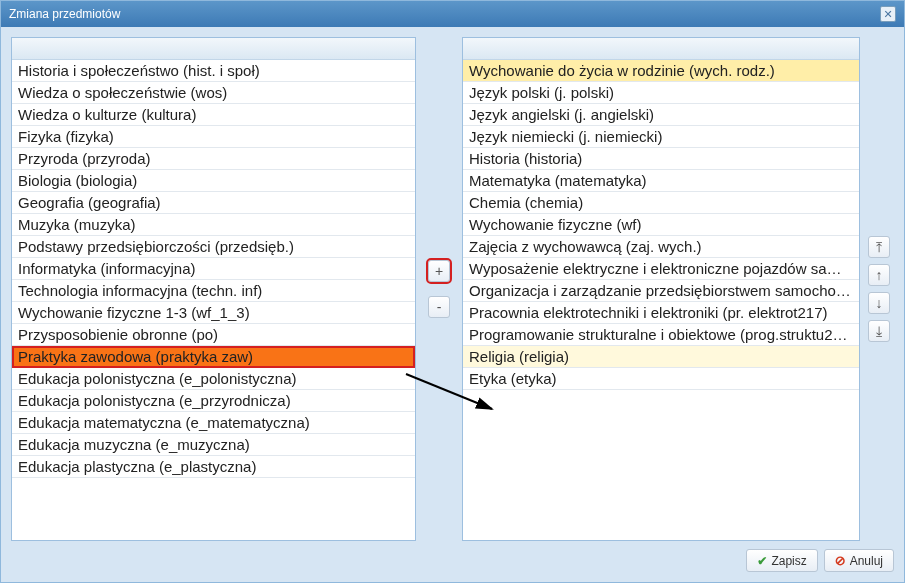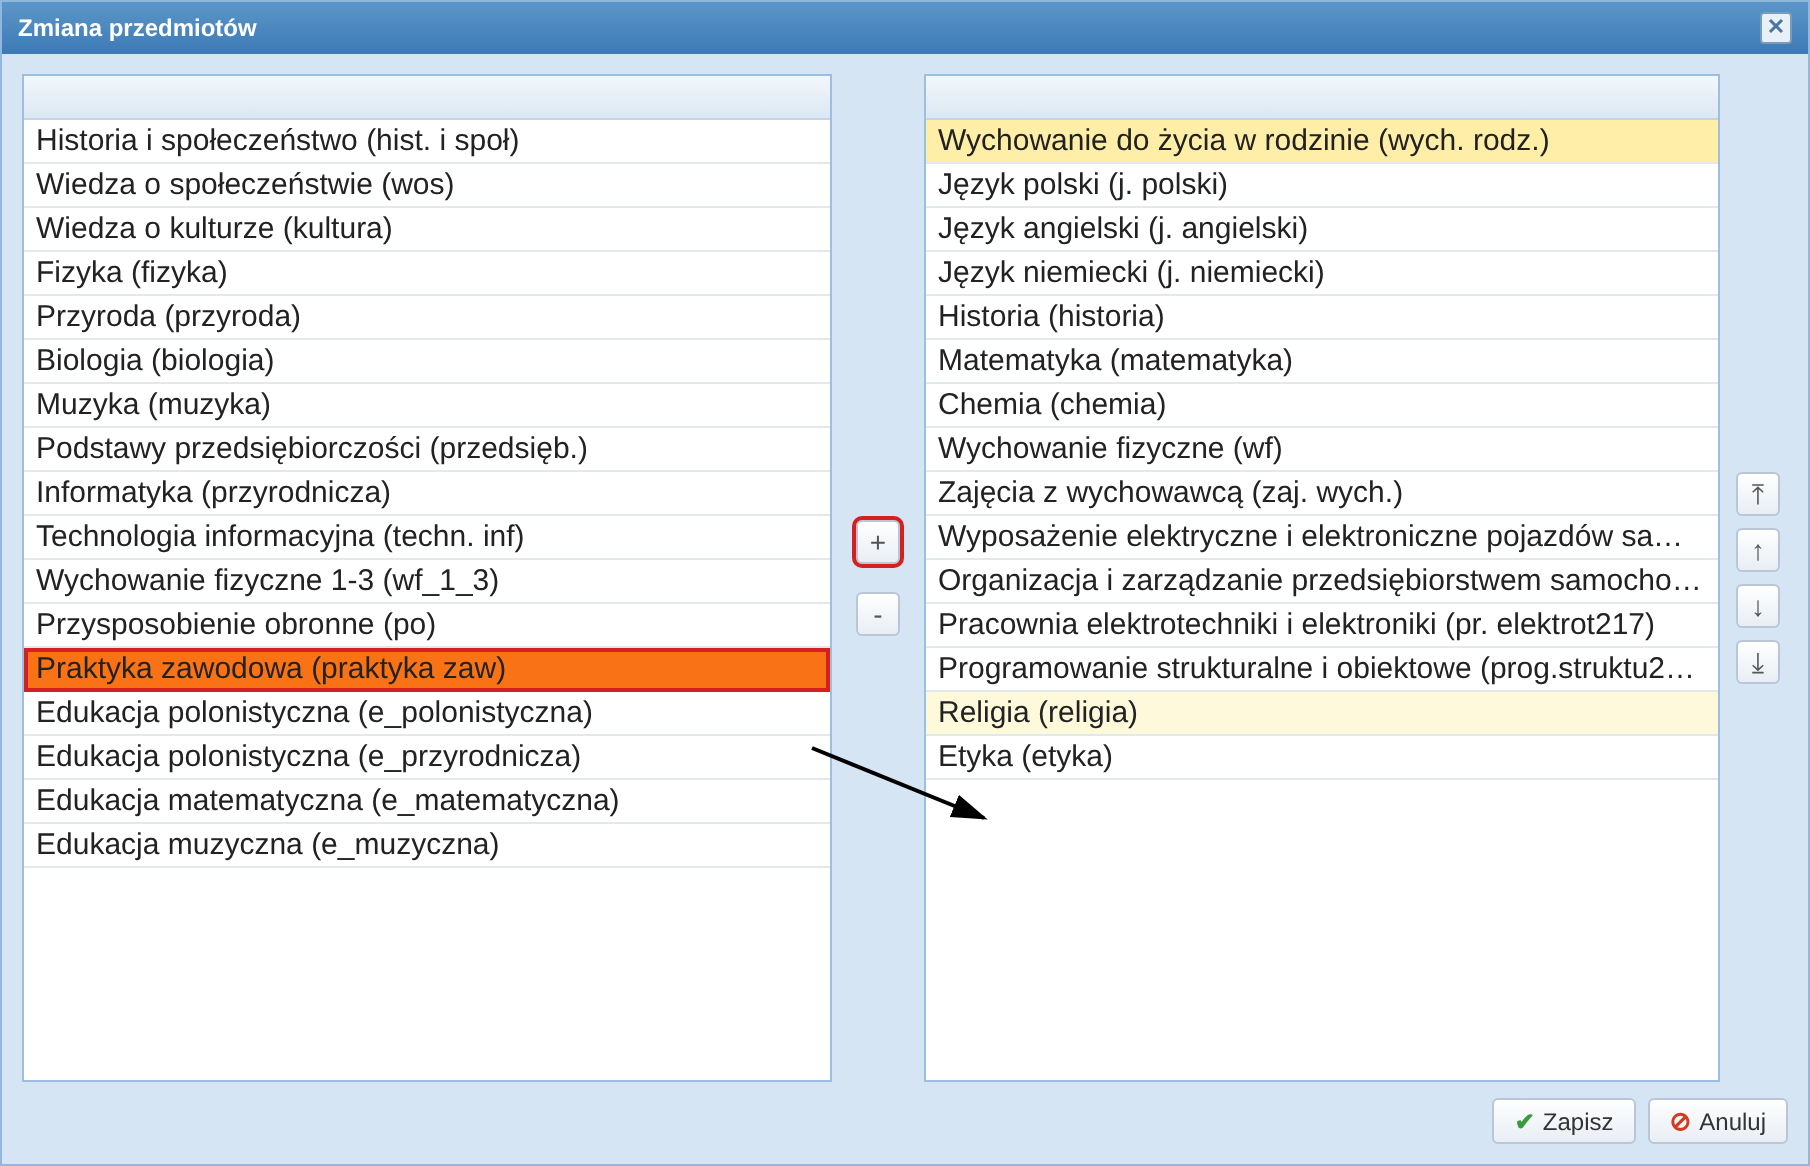--- a/index.html
+++ b/index.html
@@ -15,21 +15,21 @@
   width: 905px;
   height: 583px;
   background: #d6e5f3;
   border: 1px solid #8fb8dc;
   display: flex;
   flex-direction: column;
 }
 .titlebar {
   background: linear-gradient(to bottom, #5c96c9, #3d7ab5);
   color: #fff;
-  font-weight: bold;
+  font-weight: normal;
   font-size: 12px;
   padding: 5px 8px;
   display: flex;
   justify-content: space-between;
   align-items: center;
   gap: 24px;
 }
 .close-btn {
   width: 16px;
   height: 16px;
@@ -177,31 +177,33 @@
 
       <div class="list-panel left-panel">
         <div class="list-header"></div>
         <div class="list-body" id="left-list">
             <div class="list-row">Historia i społeczeństwo (hist. i społ)</div>
             <div class="list-row">Wiedza o społeczeństwie (wos)</div>
             <div class="list-row">Wiedza o kulturze (kultura)</div>
             <div class="list-row">Fizyka (fizyka)</div>
             <div class="list-row">Przyroda (przyroda)</div>
             <div class="list-row">Biologia (biologia)</div>
+            <div class="list-row">Geografia (geografia)</div>
             <div class="list-row">Muzyka (muzyka)</div>
             <div class="list-row">Podstawy przedsiębiorczości (przedsięb.)</div>
-            <div class="list-row">Informatyka (przyrodnicza)</div>
+            <div class="list-row">Informatyka (informacyjna)</div>
             <div class="list-row">Technologia informacyjna (techn. inf)</div>
             <div class="list-row">Wychowanie fizyczne 1-3 (wf_1_3)</div>
             <div class="list-row">Przysposobienie obronne (po)</div>
             <div class="list-row selected-source">Praktyka zawodowa (praktyka zaw)</div>
             <div class="list-row">Edukacja polonistyczna (e_polonistyczna)</div>
             <div class="list-row">Edukacja polonistyczna (e_przyrodnicza)</div>
             <div class="list-row">Edukacja matematyczna (e_matematyczna)</div>
             <div class="list-row">Edukacja muzyczna (e_muzyczna)</div>
+            <div class="list-row">Edukacja plastyczna (e_plastyczna)</div>
           </div>
       </div>
 
       <div class="middle-controls">
         <div class="btn-small highlighted">+</div>
         <div class="btn-small">-</div>
       </div>
 
       <div class="list-panel right-panel">
         <div class="list-header"></div>

